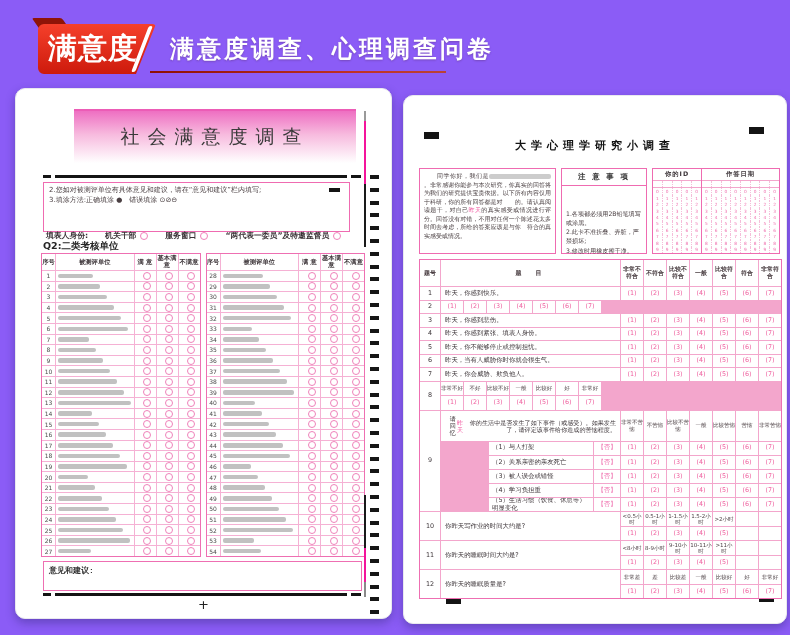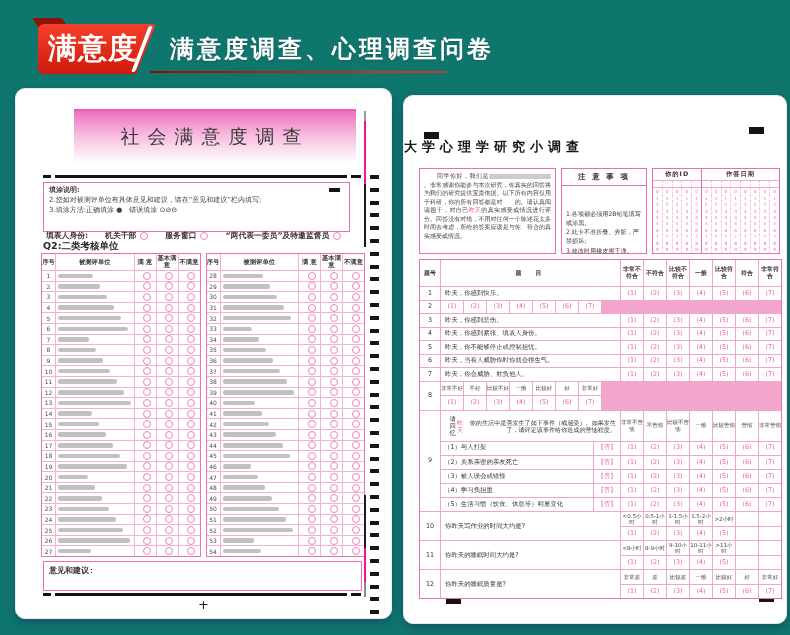--- a/index.html
+++ b/index.html
@@ -1,16 +1,16 @@
 <!DOCTYPE html>
 <html><head>
 <meta charset="utf-8">
 <style>
   html,body{margin:0;padding:0;}
-  .page{position:relative;width:790px;height:635px;background:#0f766e;overflow:hidden;
+  .page{position:relative;width:790px;height:635px;background:#8b5cf6;overflow:hidden;
         font-family:"DejaVu Sans","Liberation Sans",sans-serif;}
   
   .badge-notch{position:absolute;left:36px;top:18px;width:30px;height:12px;background:#8f1408;
         transform:skewX(35deg);border-radius:2px;}
   .badge{position:absolute;left:38px;top:24px;width:118px;height:50px;
         background:linear-gradient(180deg,#f5402b,#cd1a0c);
         clip-path:polygon(0 0,100% 0,calc(100% - 20px) 100%,0 100%);
         border-radius:6px 4px 4px 6px;display:flex;align-items:center;}
   .badge span{color:#fff;font-size:29px;font-weight:bold;letter-spacing:1px;padding-left:10px;}
   .badge-slash{position:absolute;left:140px;top:26px;width:4px;height:46px;background:#fff;
@@ -62,21 +62,21 @@
   .lf-plus{position:absolute;left:0;top:508px;width:100%;text-align:center;font-size:13px;color:#222;}
   .lf-timing{position:absolute;right:12px;top:86px;display:flex;flex-direction:column;gap:8.8px;}
   .dash{width:9px;height:4px;background:#161616;}
   .lf-vline{position:absolute;right:25px;top:22px;width:2.5px;height:486px;
         background:linear-gradient(180deg,#9a9a9a 0 2%,#f4149b 2% 15%,#1a1a1a 15% 28%,
         transparent 28% 79%,#1a1a1a 79% 90%,#f4149b 90% 97%,#8a8a8a 97% 100%);}
   
   .corner{position:absolute;width:15px;height:7px;background:#141414;}
   .corner.tl{left:20px;top:36px;} .corner.tr{left:345px;top:31px;}
   .corner.bl{left:42px;top:501px;} .corner.br{left:355px;top:499px;}
-  .rf-title{position:absolute;left:0;top:42px;width:100%;text-align:left;font-size:13px;
+  .rf-title{position:absolute;left:0;top:42px;width:100%;text-align:center;font-size:11px;
         font-weight:bold;letter-spacing:5px;color:#141414;}
   .rf-boxes{position:absolute;left:15px;top:72px;width:361px;height:86px;display:flex;gap:5px;}
   .rf-intro{width:127px;flex:0 0 auto;border:1px solid #ef6bb1;padding:3px 4px;font-size:6px;
         line-height:1.42;color:#4b4043;text-align:justify;overflow:hidden;}
   .blur-bar{display:inline-block;width:62px;height:5px;background:#cccccc;border-radius:2px;
         filter:blur(.7px);vertical-align:middle;}
   .hl{color:#f0519c;}
   .rf-notice{width:84px;flex:0 0 auto;border:1px solid #ef6bb1;display:flex;flex-direction:column;
         font-size:6.1px;color:#4b4043;gap:20px;}
   .rf-notice-title{text-align:center;font-weight:bold;font-size:7.5px;letter-spacing:2px;
@@ -110,21 +110,21 @@
   .q-h.q-text{justify-content:center;text-align:center;letter-spacing:4px;}
   .r-simple{height:12.5px;}
   .r-labeled{height:28px;}
   .q-block{width:160px;flex:0 0 auto;display:flex;flex-direction:column;gap:1px;background:#f3a6cc;}
   .q-subrow{display:flex;gap:1px;flex:1;}
   .q-lab{font-size:5.5px;color:#4a3e42;}
   .q-groupcol{flex:1;display:flex;flex-direction:column;gap:1px;background:#f3a6cc;}
   .q-introrow{height:30px;flex:0 0 auto;}
   .q-intro{font-size:6.1px;}
   .q-itemrow{height:13.2px;flex:0 0 auto;}
-  .q-itemtext{flex:1;justify-content:flex-start;text-align:left;padding:0 3px;}
+  .q-itemtext{flex:1;justify-content:flex-start;text-align:left;padding:0 3px;margin-left:48px;}
   .q-nomark{width:26px;flex:0 0 auto;color:#ef6fae;}
 </style>
 </head>
 <body>
 
 <div class="page">
 
   <div class="badge-notch"></div>
   <div class="badge">
     <span>满意度</span>
@@ -132,21 +132,20 @@
   <div class="badge-slash"></div>
   <div class="header-title">满意度调查、心理调查问卷</div>
   <div class="header-underline"></div>
 
   <div class="card left-card">
     <div class="lf-banner">
       <span>社会满意度调查</span>
     </div>
     <div class="blackline lf-topline"></div>
     <div class="lf-instructions">
-      <div class="lf-instr-title">填涂说明:</div>
       <div id="lfInstrLines">
           <div class="lf-instr-line">2.您如对被测评单位有具体意见和建议，请在“意见和建议”栏内填写;</div>
           <div class="lf-instr-line">3.填涂方法:正确填涂 ●　错误填涂 ⊙⊘⊖</div>
         </div>
       <div class="mini-mark"></div>
     </div>
     <div class="lf-identity">
       <span>填表人身份:</span>
       <span id="lfIdentityOpts" style="display:flex;gap:17px;">
           <span class="lf-id-opt">

